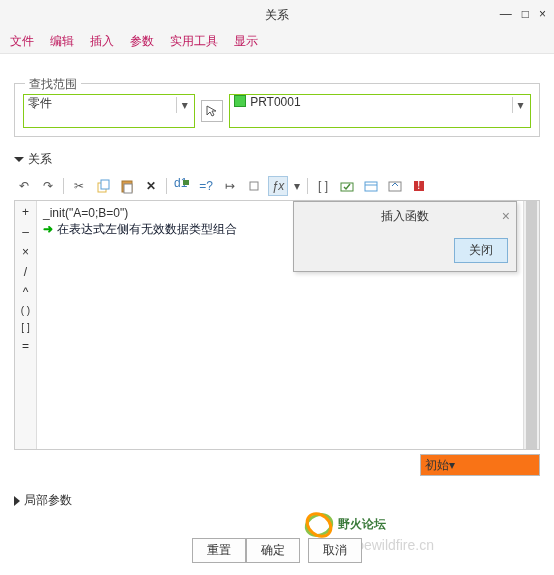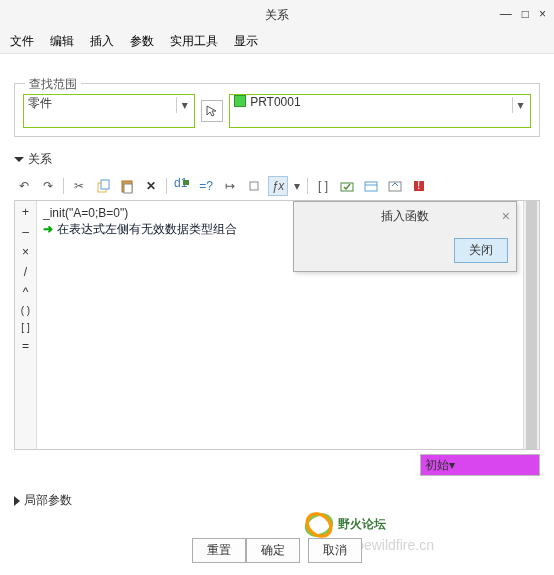--- a/index.html
+++ b/index.html
@@ -1,21 +1,21 @@
 <!DOCTYPE html>
 <html><head>
 <meta charset="utf-8">
 <style>
 *{box-sizing:border-box;margin:0;padding:0;font-family:"Microsoft YaHei",Arial,sans-serif;font-size:12px;color:#333}
 body{background:#fff;width:554px;height:575px;overflow:hidden;position:relative}
 .titlebar{height:30px;background:#f5f5f5;display:flex;align-items:center;justify-content:center;position:relative}
 .titlebar .ctrls{position:absolute;right:8px;top:7px;display:flex;gap:10px;color:#888}
 .titlebar .ctrls span{cursor:pointer}
 .menubar{height:24px;background:#f5f5f5;display:flex;align-items:center;padding:0 10px;gap:16px;border-bottom:1px solid #e5e5e5}
-.menubar span{color:#000000;cursor:pointer}
+.menubar span{color:#be185d;cursor:pointer}
 .main{padding:10px 14px}
 .gbox{border:1px solid #ccc;padding:10px 8px 8px;position:relative;margin-top:19px}
 .gbox .legend{position:absolute;top:-8px;left:10px;background:#fff;padding:0 4px;color:#555}
 .scoperow{display:flex;gap:6px;align-items:center}
 .dropdown{border:1px solid #84cc16;background:#fff;height:34px;display:flex;align-items:flex-start;padding:0 4px;position:relative;flex:1}
 .dropdown .arr{position:absolute;right:2px;top:2px;width:16px;height:16px;border-left:1px solid #ccc;display:flex;align-items:center;justify-content:center;color:#555}
 .picker{width:22px;height:22px;border:1px solid #bbb;background:#fff;display:flex;align-items:center;justify-content:center;color:#555}
 .partbox{flex:1.8}
 .particon{width:12px;height:12px;background:#4bd04b;border:1px solid #2a9c2a;margin-right:4px}
 .sechdr{display:flex;align-items:center;gap:4px;margin-top:14px;color:#333}
@@ -39,21 +39,21 @@
 .popup .plist .items{padding:4px 6px}
 .popup .plist .item{height:18px;display:flex;align-items:center;cursor:pointer}
 .popup .plist .sb{position:absolute;right:0;top:0;width:16px;height:100%;background:#f0f0f0;border-left:1px solid #ccc}
 .popup .plist .sb .th{background:#cdcdcd;height:60px;margin:14px 2px 0}
 .popup .pftr{padding:8px;display:flex;justify-content:flex-end}
 .btn{border:1px solid #adadad;background:#fdfdfd;padding:3px 14px;cursor:pointer}
 .btn.primary{background:#d7ebf9;border-color:#7fb1d7}
 .scrollv{position:absolute;right:0;top:0;width:16px;height:100%;background:#f0f0f0;border-left:1px solid #ddd}
 .scrollv .th2{background:#cdcdcd;height:100%;margin:0 2px}
 .initrow{display:flex;justify-content:flex-end;margin-top:4px}
-.initdd{width:120px;border:1px solid #bbb;height:22px;display:flex;align-items:center;padding:0 4px;position:relative;background:#d946ef}
+.initdd{width:120px;border:1px solid #bbb;height:22px;display:flex;align-items:center;padding:0 4px;position:relative;background:#f97316}
 .footer{position:absolute;bottom:12px;left:14px;right:14px;display:flex;justify-content:center;align-items:flex-end}
 .btnrow{display:flex;gap:8px}
 .watermark{position:absolute;bottom:22px;right:120px;color:#aaa;font-size:14px;opacity:0.5;pointer-events:none}
 .logo{position:absolute;bottom:32px;right:130px;pointer-events:none}
 svg{overflow:visible}
 </style>
 </head>
 <body>
 
 <div class="titlebar">

